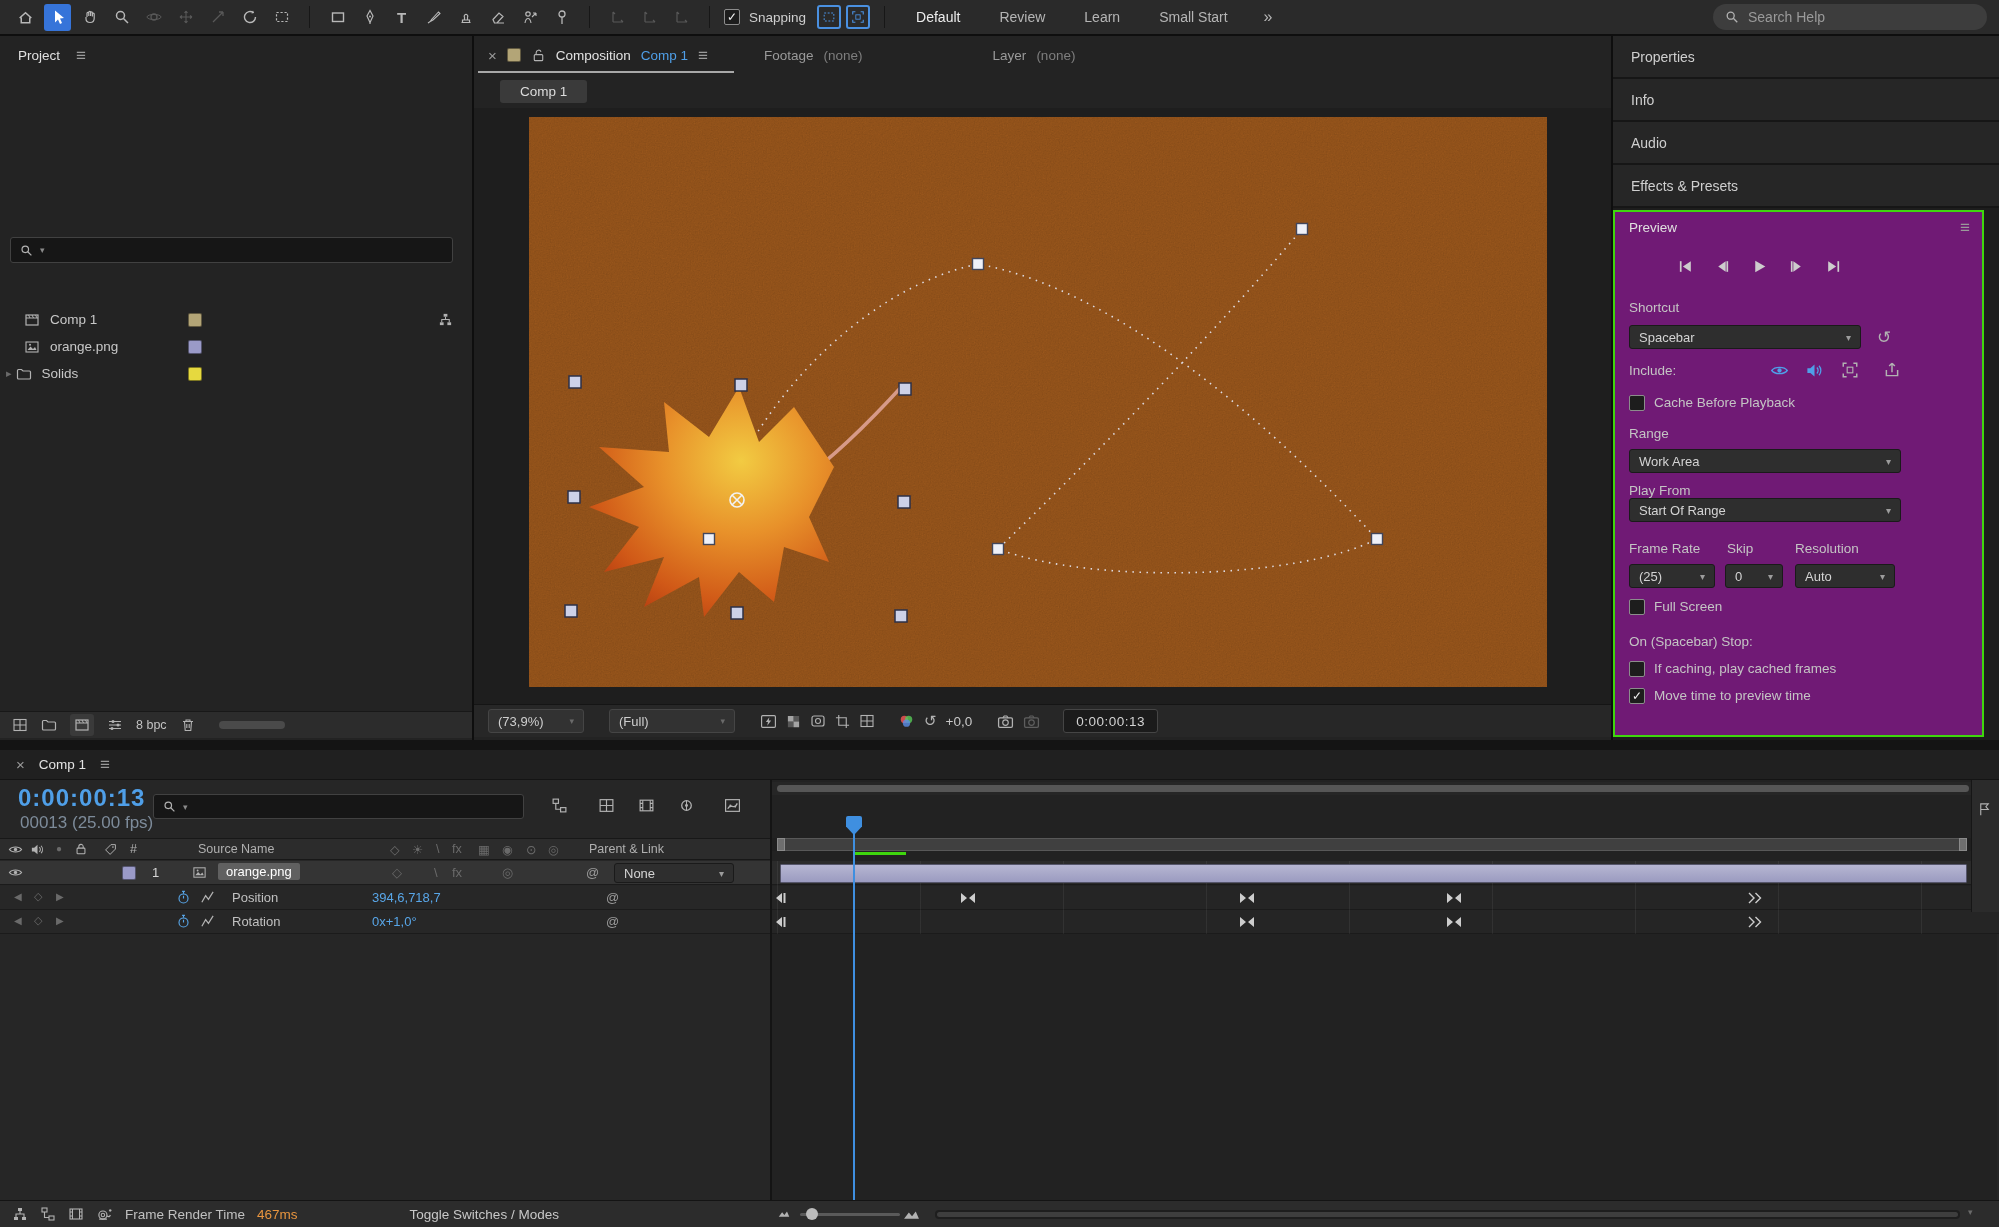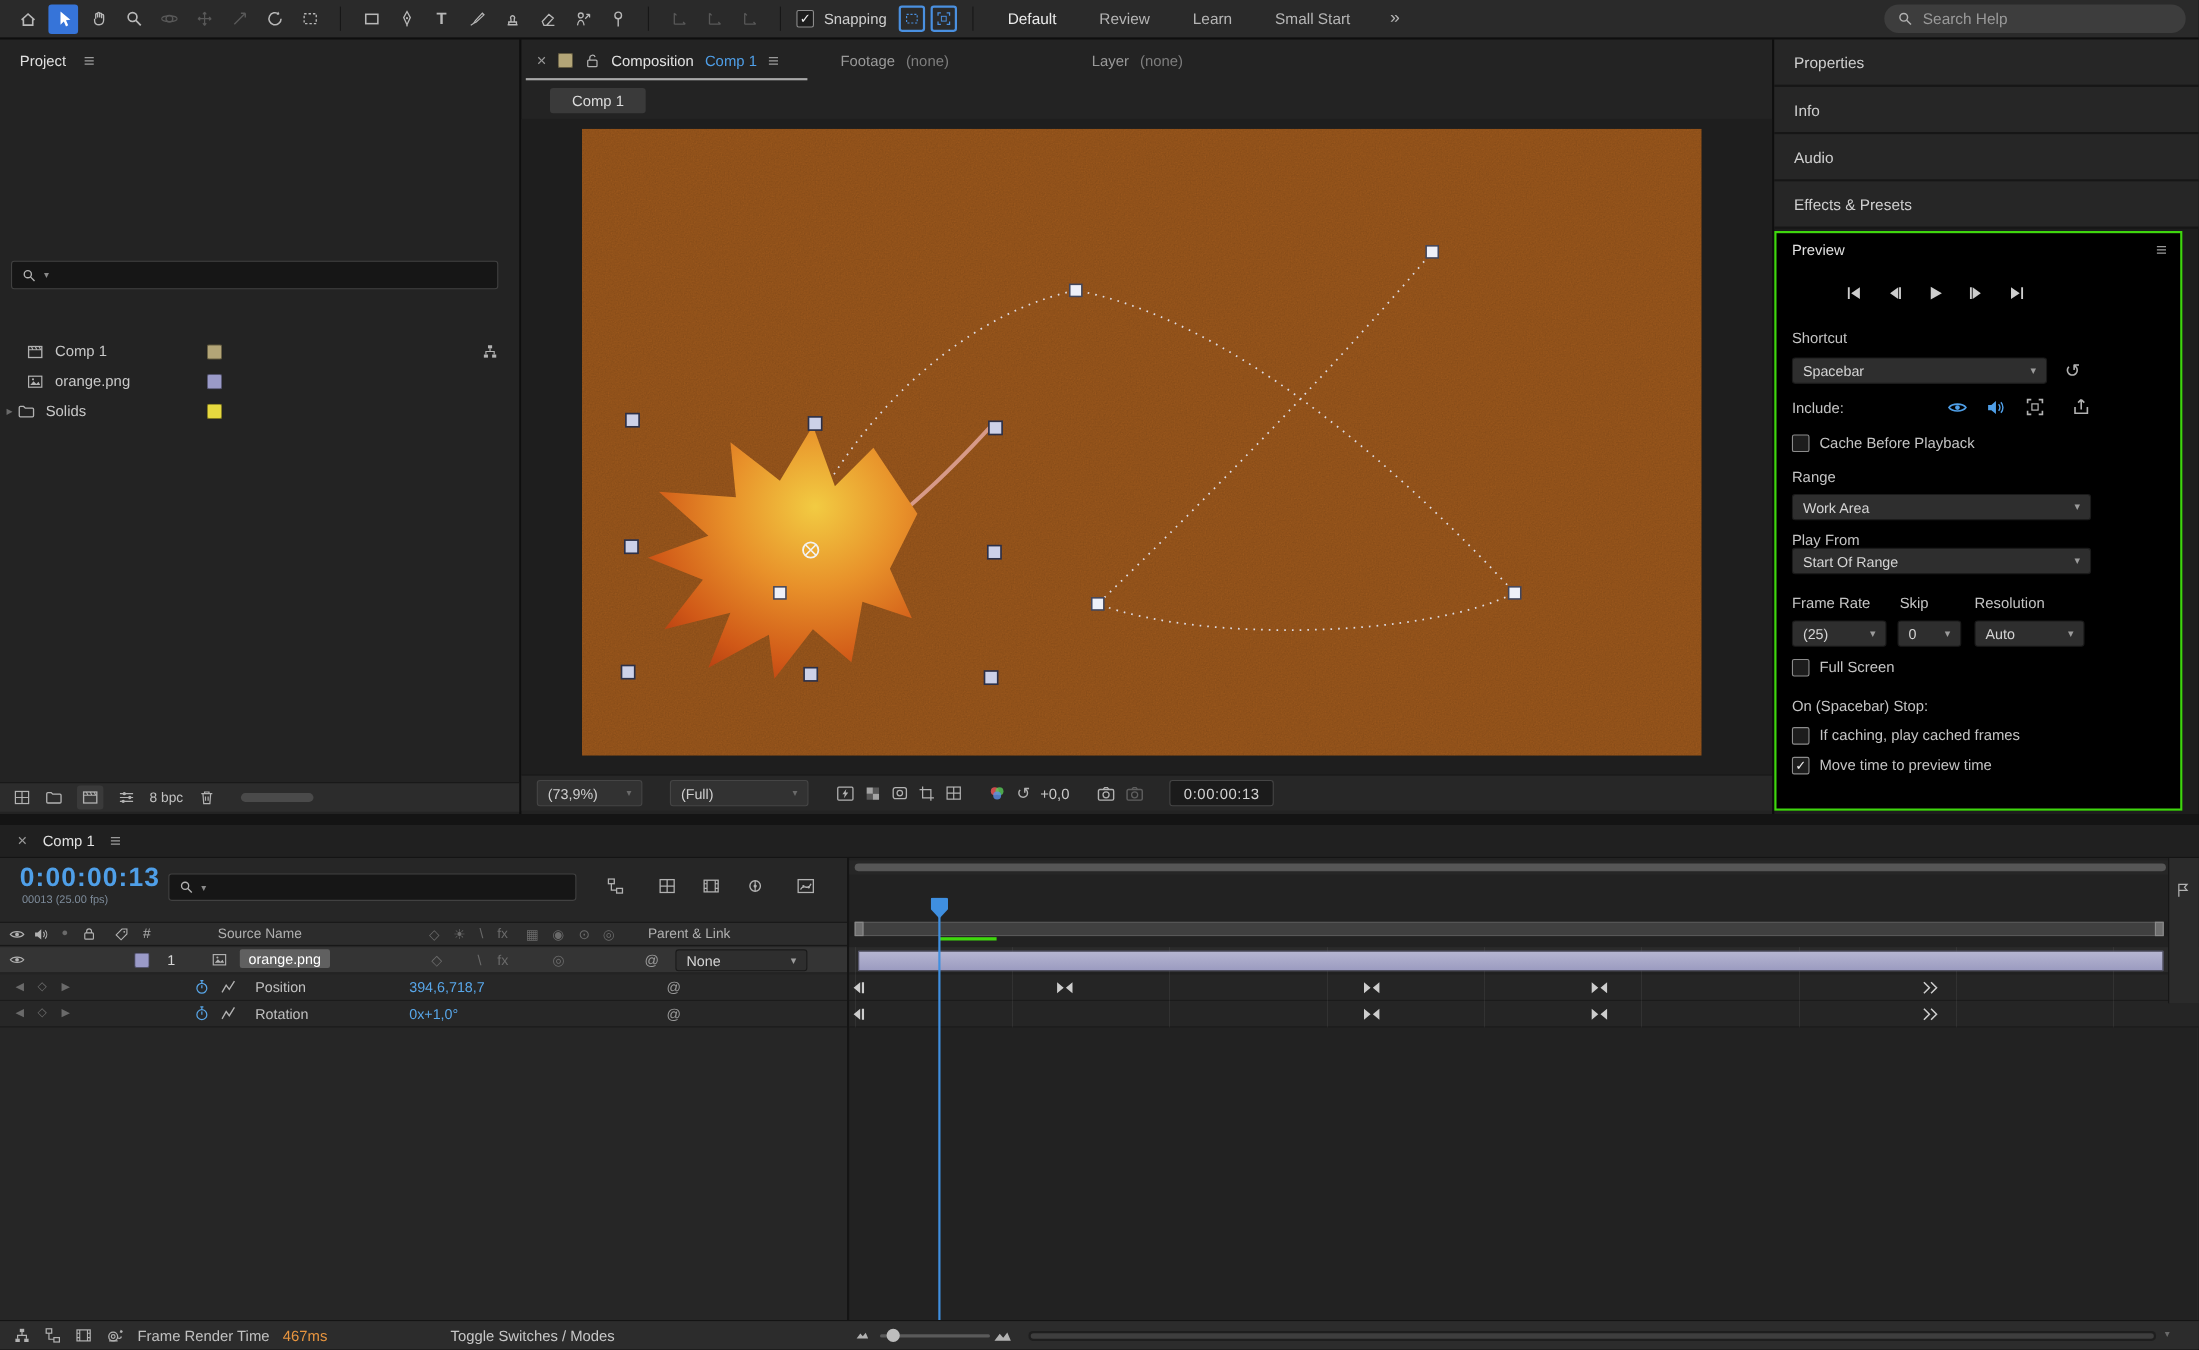--- a/index.html
+++ b/index.html
@@ -44,34 +44,34 @@
 .vtab-underline{position:absolute;left:4px;top:35px;width:256px;height:2px;background:#a8a8a8}
 .comptabrow{height:34px;display:flex;align-items:center;padding:0 26px}
 .comptab{background:#3a3a3a;border-radius:3px;padding:4px 20px;color:#dcdcdc;font-size:13.5px}
 .viewer{position:absolute;left:0;top:72px;width:100%;height:596px;background:#1e1e1e}
 .vbar{position:absolute;left:0;top:668px;width:100%;height:33px;background:#272727;border-top:1px solid #151515;display:flex;align-items:center;gap:9px;padding:0 14px}
 .ddlite{background:#323232;border:1px solid #454545;border-radius:3px;height:24px;display:flex;align-items:center;gap:8px;padding:0 9px;color:#cfcfcf;font-size:13px}
 .tcbox{background:#1b1b1b;border:1px solid #454545;border-radius:3px;height:24px;display:flex;align-items:center;padding:0 12px;color:#d2d2d2;font-size:13.5px;letter-spacing:.5px}
 
 .rightcol{width:386px;background:#1d1d1d;display:flex;flex-direction:column;position:relative}
 .rrow{height:43px;background:#262626;border-bottom:2px solid #161616;display:flex;align-items:center;padding:0 18px;font-size:14px;color:#cfcfcf}
-.preview{position:absolute;left:0;top:174px;width:371px;height:527px;border:2px solid #3fd60e;background:#000000;z-index:2}
+.preview{position:absolute;left:0;top:174px;width:371px;height:527px;border:2px solid #3fd60e;background:#701a75;z-index:2}
 .plabel{position:absolute;font-size:13.5px;color:#c4c4c4;white-space:nowrap}
 .dd{position:absolute;height:24px;background:#2e2e2e;border:1px solid #1a1a1a;border-radius:3px;display:flex;align-items:center;padding:0 9px;color:#d4d4d4;font-size:13px}
 .dd .car{margin-left:auto;color:#9c9c9c;font-size:10px;padding-left:8px}
 .cbrow{position:absolute;display:flex;gap:9px;font-size:13.5px;color:#c4c4c4;white-space:nowrap}
 .transport{position:absolute;left:58px;top:42px;display:flex;gap:13px}
 .tbtn{width:24px;height:24px;display:flex;align-items:center;justify-content:center;color:#cdcdcd}
 
 .timeline{position:absolute;left:0;top:750px;width:1999px;height:477px;background:#262626}
 .ttab{position:absolute;left:0;top:0;width:100%;height:30px;background:#202020;border-bottom:1px solid #141414;display:flex;align-items:center;gap:14px;padding:0 16px}
 .tl-left{position:absolute;left:0;top:30px;width:770px;height:420px;background:#262626}
 .tl-right{position:absolute;left:772px;top:30px;width:1227px;height:420px;background:#222;border-left:2px solid #141414;margin-left:-2px}
 .bigtc{position:absolute;left:18px;top:4px;font-size:24px;font-weight:bold;color:#4f9fe8;letter-spacing:1px}
-.frameinfo{position:absolute;left:20px;top:33px;font-size:10px;color:#7d8b9a}
+.frameinfo{position:absolute;left:20px;top:33px;font-size:17px;color:#7d8b9a}
 .tcolhead{position:absolute;left:0;top:58px;width:770px;height:22px;background:#2c2c2c;border-top:1px solid #181818;border-bottom:1px solid #181818;font-size:12.5px;color:#b0b0b0}
 .tlayer{position:absolute;left:0;top:81px;width:770px;height:24px;background:#343434;border-bottom:1px solid #1b1b1b;font-size:13px;color:#d6d6d6}
 .tprop{position:absolute;left:0;width:770px;height:24px;background:#272727;border-bottom:1px solid #1b1b1b;font-size:13px;color:#c0c0c0}
 .propval{color:#58a6e8}
 .ruler{position:absolute;left:0;top:17px;width:1227px;height:38px;background:#2c2c2c;border-bottom:1px solid #181818;
   background-image:repeating-linear-gradient(90deg,#555 0 1px,transparent 1px 143px),repeating-linear-gradient(90deg,#3d3d3d 0 1px,transparent 1px 28.6px);
   background-size:100% 9px,100% 5px;background-position:5px 100%,5px 100%;background-repeat:repeat-x}
 .rlab{position:absolute;top:5px;font-size:12px;color:#8f8f8f}
 .navstrip{position:absolute;left:0;top:2px;width:1227px;height:13px;background:#262626}
 .navpill{position:absolute;left:5px;top:3px;width:1192px;height:7px;background:#565656;border-radius:4px}

